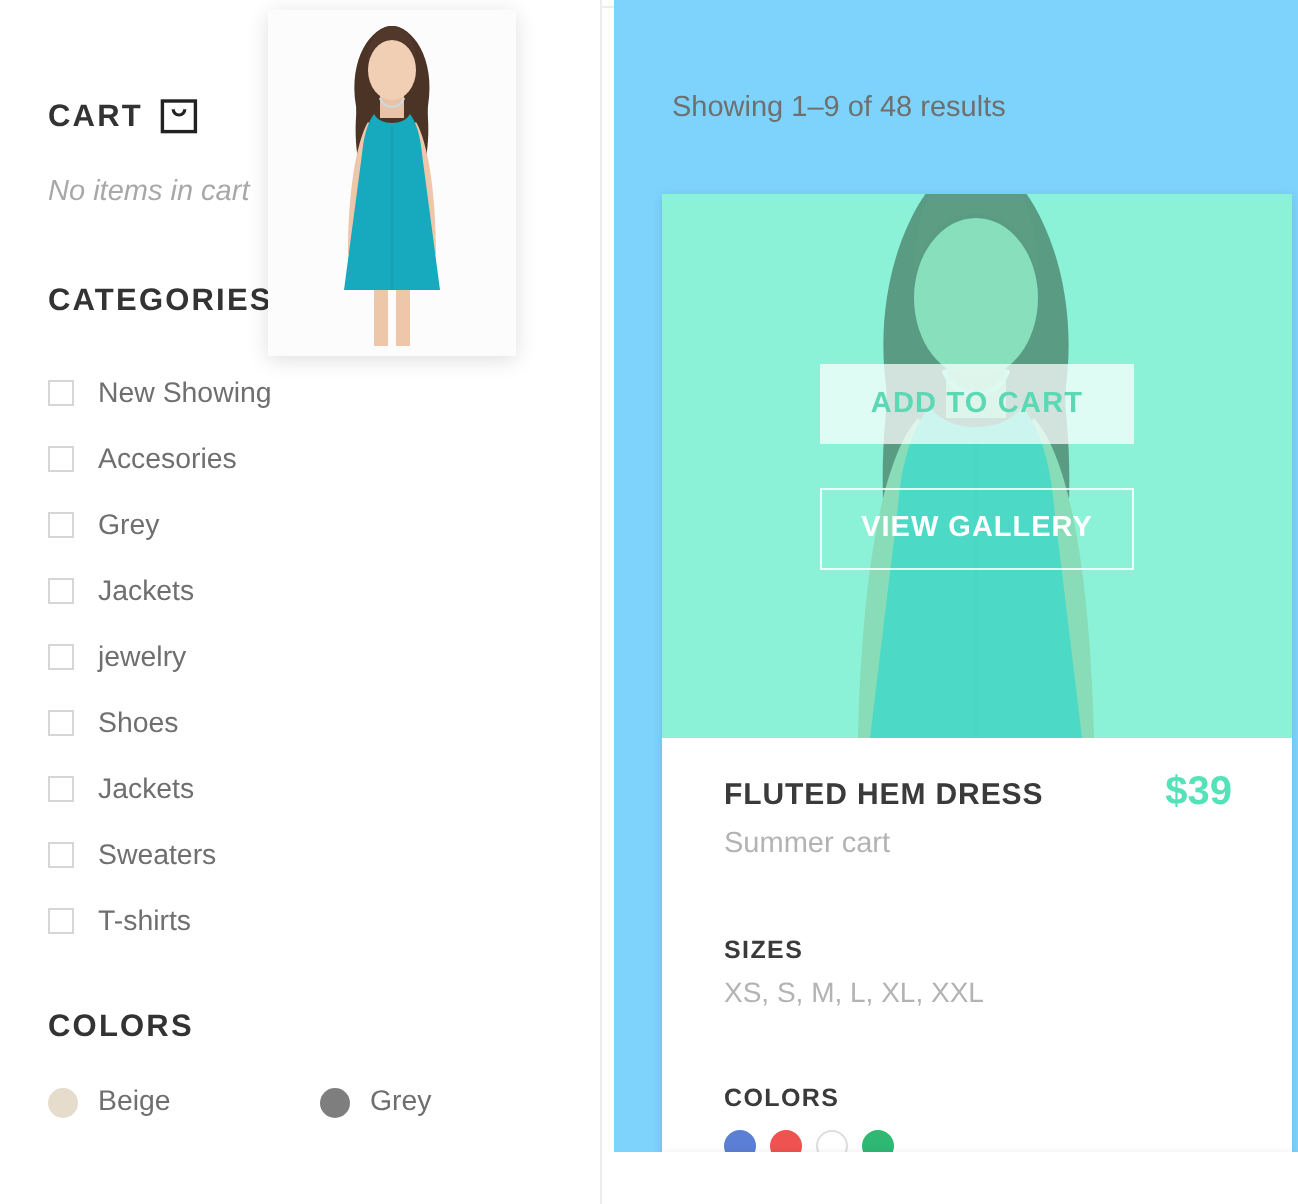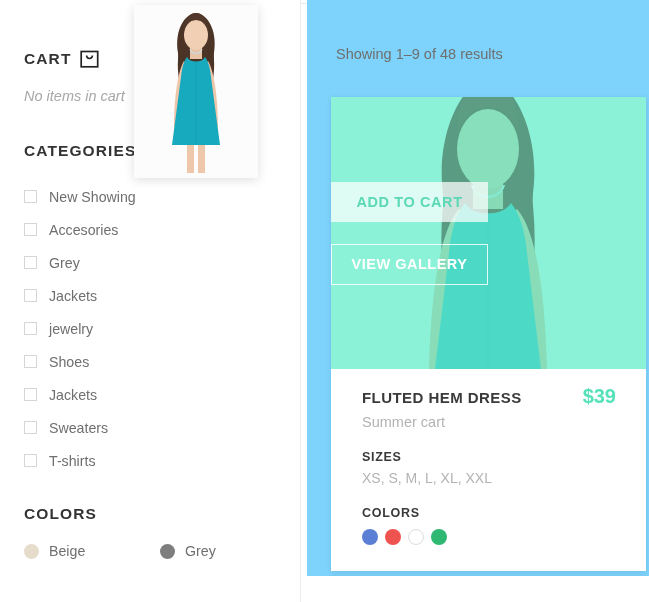--- a/index.html
+++ b/index.html
@@ -161,21 +161,21 @@
   .media-tint2 {
     position: absolute;
     inset: 0;
     background: rgba(125,243,211,0.55);
   }
   .overlay-actions {
     position: absolute;
     inset: 0;
     display: flex;
     flex-direction: column;
-    align-items: flex-start;
+    align-items: center;
     justify-content: center;
     gap: 22px;
   }
   .btn-add {
     width: 157px;
     height: 40px;
     background: rgba(255,255,255,0.72);
     color: #5bd8b4;
     font-size: 14.5px;
     font-weight: bold;
@@ -220,21 +220,21 @@
     font-size: 20px;
     font-weight: bold;
     color: #55e2b9;
   }
   .p-sub {
     margin-top: 6px;
     font-size: 14.5px;
     color: #b3b3b3;
   }
   .blk-head {
-    margin-top: 20px;
+    margin-top: 38px;
     font-size: 12.5px;
     font-weight: bold;
     letter-spacing: 0.7px;
     color: #3a3a3a;
     text-transform: uppercase;
   }
   .blk-val {
     margin-top: 6px;
     font-size: 14px;
     color: #b3b3b3;

